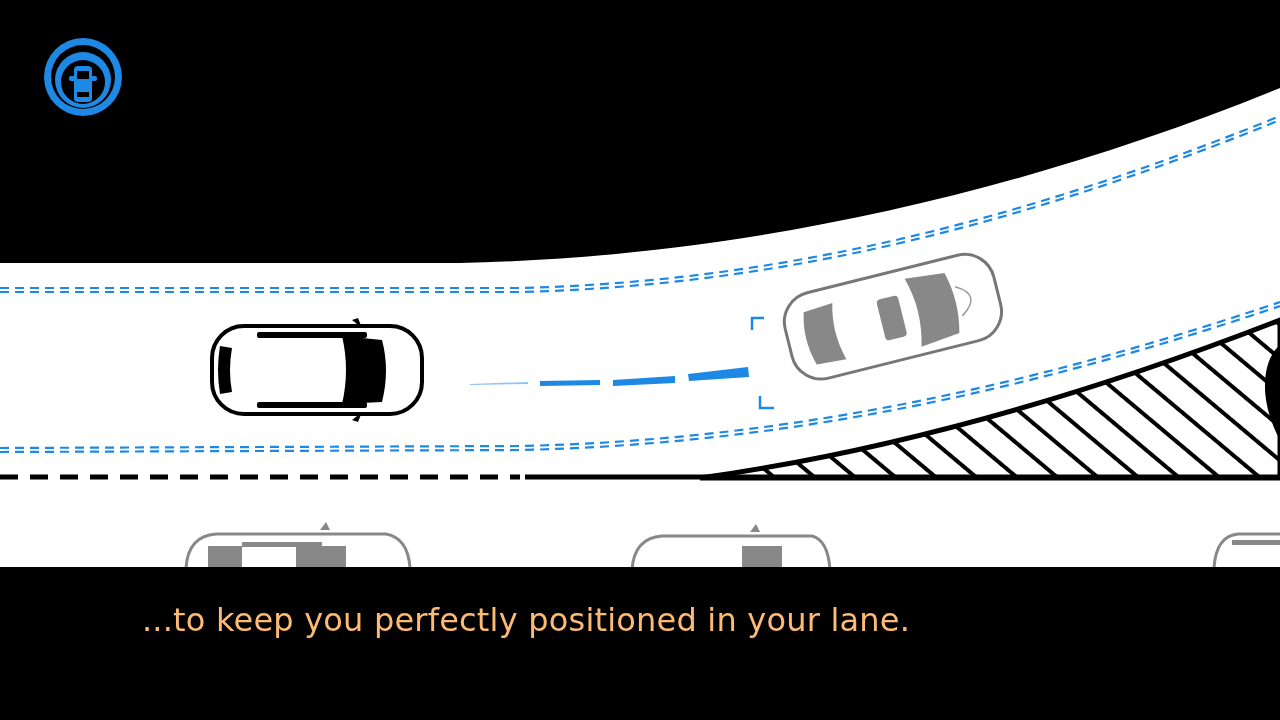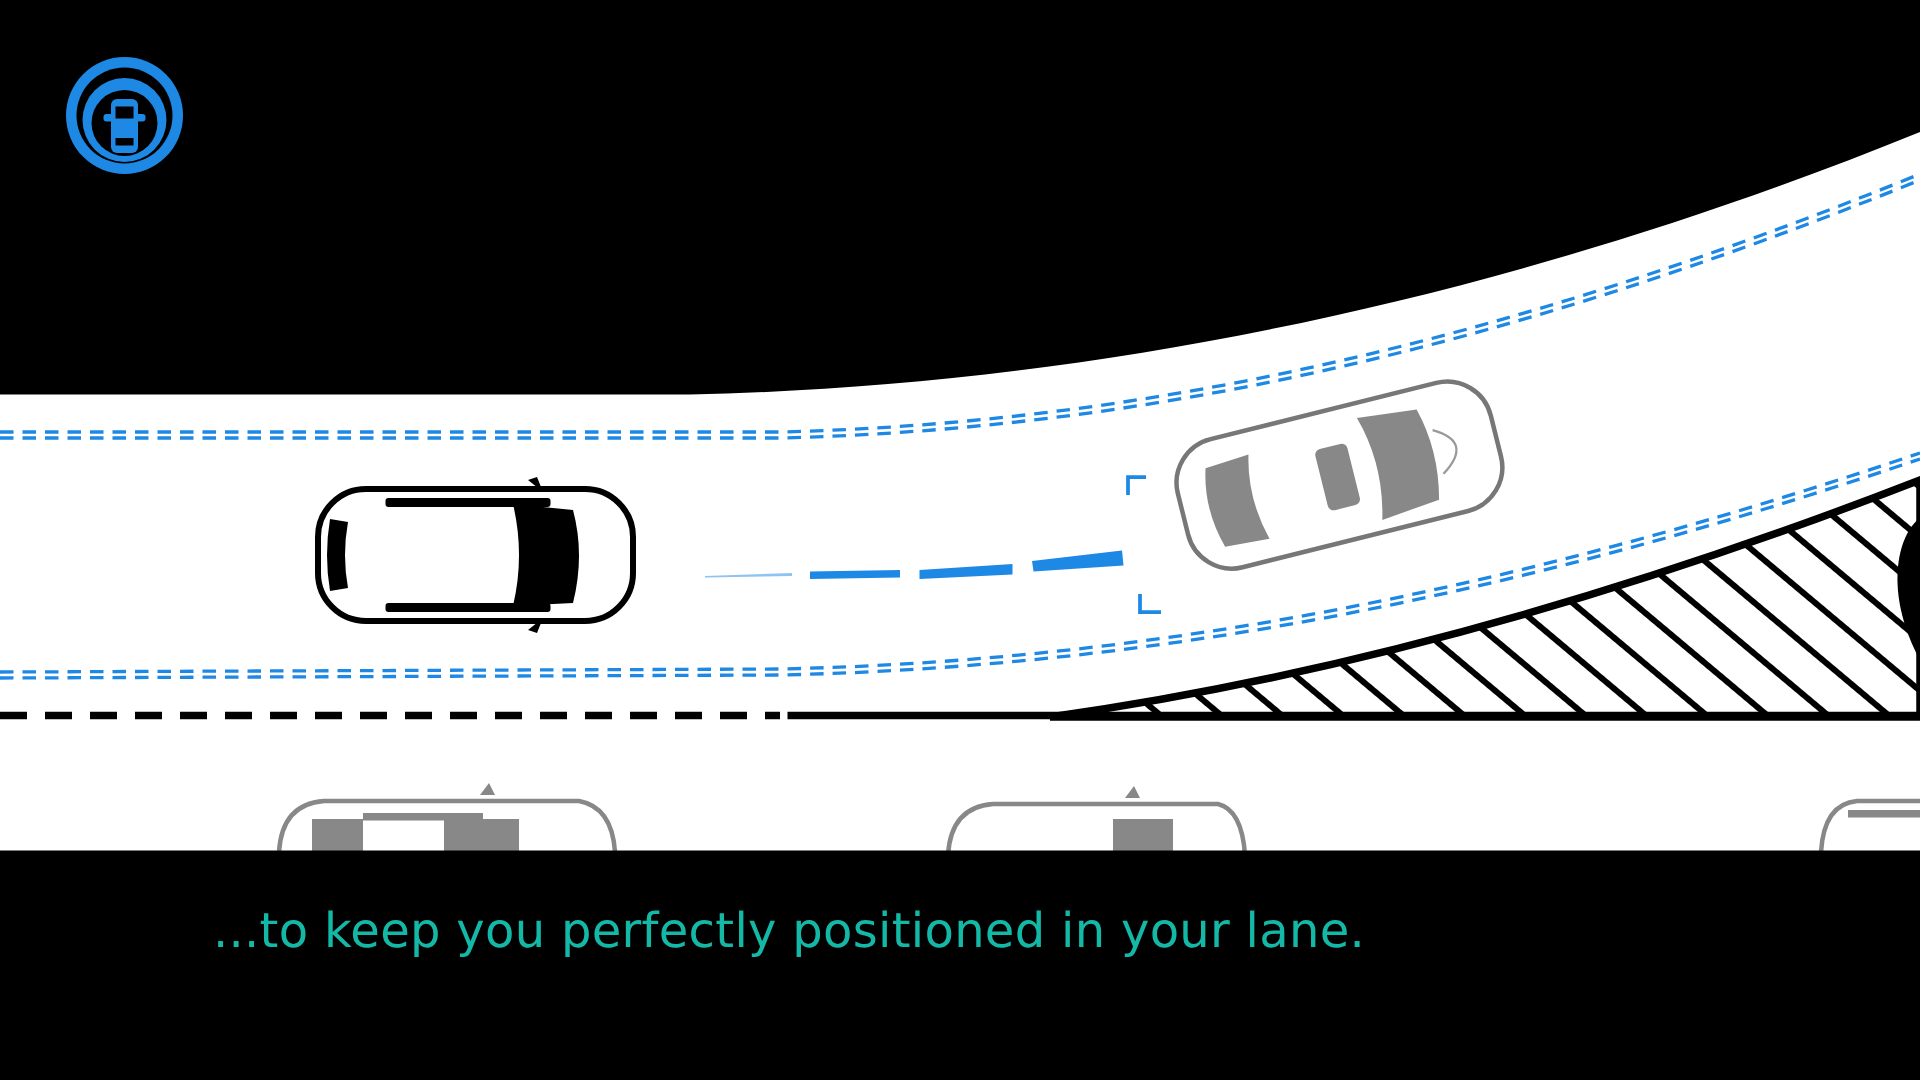--- a/index.html
+++ b/index.html
@@ -1,20 +1,20 @@
 <!DOCTYPE html>
 <html><head>
 <meta charset="utf-8">
 <style>
   html, body { margin: 0; padding: 0; background: #000; }
   body { width: 1280px; height: 720px; overflow: hidden; position: relative; font-family: "DejaVu Sans", "Liberation Sans", sans-serif; }
   .scene { position: absolute; left: 0; top: 0; width: 1280px; height: 720px; }
   .logo { position: absolute; left: 42px; top: 36px; width: 82px; height: 82px; }
   .caption-bar { position: absolute; left: 0; top: 567px; width: 1280px; height: 153px; background: #000; }
-  .caption { position: absolute; left: 0; top: 601px; width: 1052px; text-align: center; color: #14b8a6; font-size: 32px; letter-spacing: 0.2px; font-family: "DejaVu Sans", sans-serif; }
+  .caption { position: absolute; left: 0; top: 601px; width: 1052px; text-align: center; color: #fdba74; font-size: 32px; letter-spacing: 0.2px; font-family: "DejaVu Sans", sans-serif; }
 </style>
 </head>
 <body>
 
 <svg class="scene" viewBox="0 0 1280 720" xmlns="http://www.w3.org/2000/svg">
   <defs>
     <pattern id="hatch" patternUnits="userSpaceOnUse" width="26" height="26" patternTransform="rotate(-50)">
       <rect width="26" height="26" fill="#fff"></rect>
       <rect x="0" y="0" width="4" height="26" fill="#000"></rect>
     </pattern>

